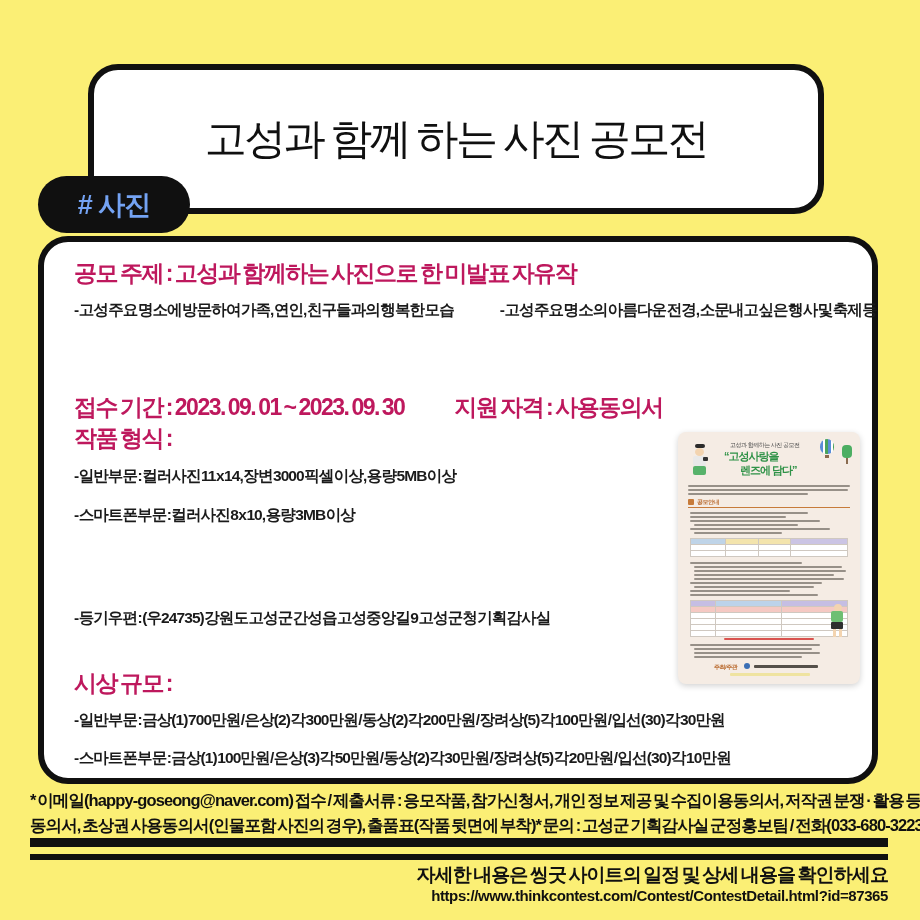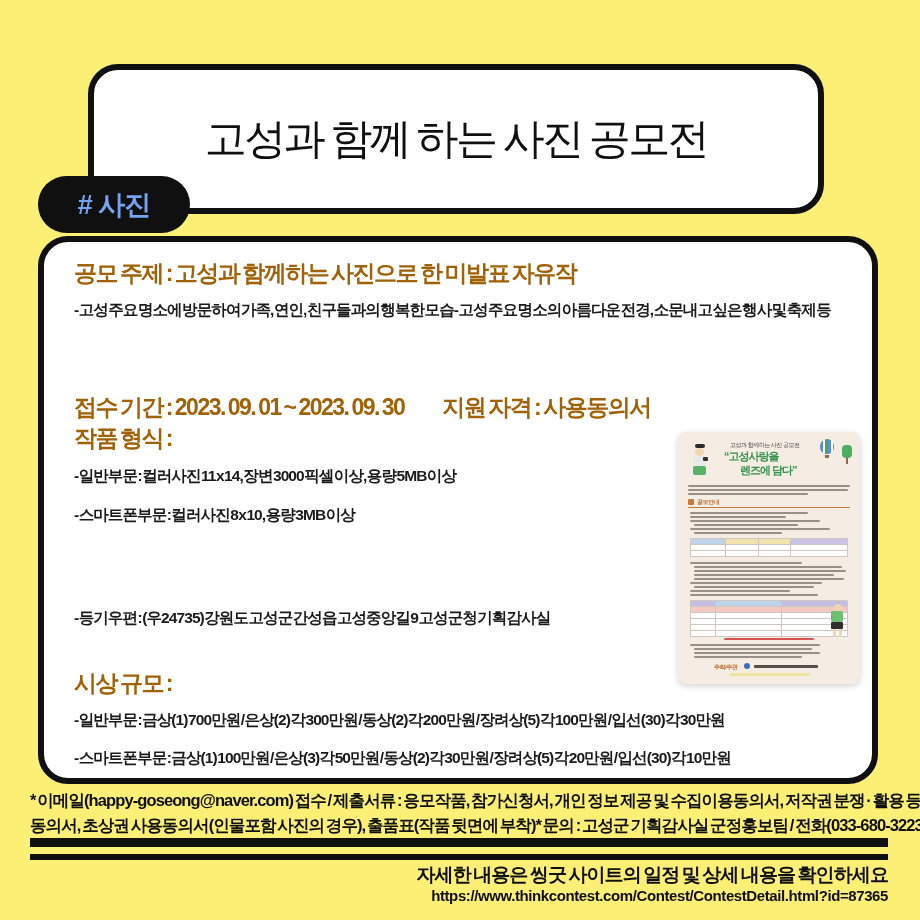--- a/index.html
+++ b/index.html
@@ -16,25 +16,25 @@
   
   .tag-pill{position:absolute;left:38px;top:176px;width:152px;height:57px;
     background:#101010;border-radius:29px;display:flex;align-items:center;justify-content:center;z-index:3;}
   .tag-pill span{color:#74A3F3;font-size:27px;font-weight:700;letter-spacing:-1px;}
 
   
   .main-card{position:absolute;left:38px;top:236px;width:840px;height:548px;
     background:#FFFFFF;border:6px solid #101010;border-radius:30px;box-sizing:border-box;z-index:2;}
 
   .sec-title{position:absolute;left:30px;font-size:23px;font-weight:700;letter-spacing:-1.5px;
-    word-spacing:-2px;color:#a16207;white-space:nowrap;}
+    word-spacing:-2px;color:#be185d;white-space:nowrap;}
   .bullet{position:absolute;left:30px;font-size:15.5px;font-weight:700;letter-spacing:-0.9px;
     word-spacing:-3px;color:#1a1a1a;white-space:nowrap;}
-  .row-flex{display:flex;text-align:center;}
-  .row-flex2{display:flex;gap:38px;}
+  .row-flex{display:flex;gap:46px;text-align:center;}
+  .row-flex2{display:flex;gap:50px;}
 
   
   .footnote-line{position:absolute;left:30px;width:858px;font-size:16.5px;font-weight:700;
     letter-spacing:-0.9px;word-spacing:-2px;color:#101010;white-space:nowrap;}
   .footnote-split{display:flex;justify-content:space-between;}
 
   .bar{position:absolute;left:30px;width:858px;background:#101010;}
 
   .footer-note{position:absolute;right:32px;text-align:right;font-weight:700;color:#101010;white-space:nowrap;}
 

